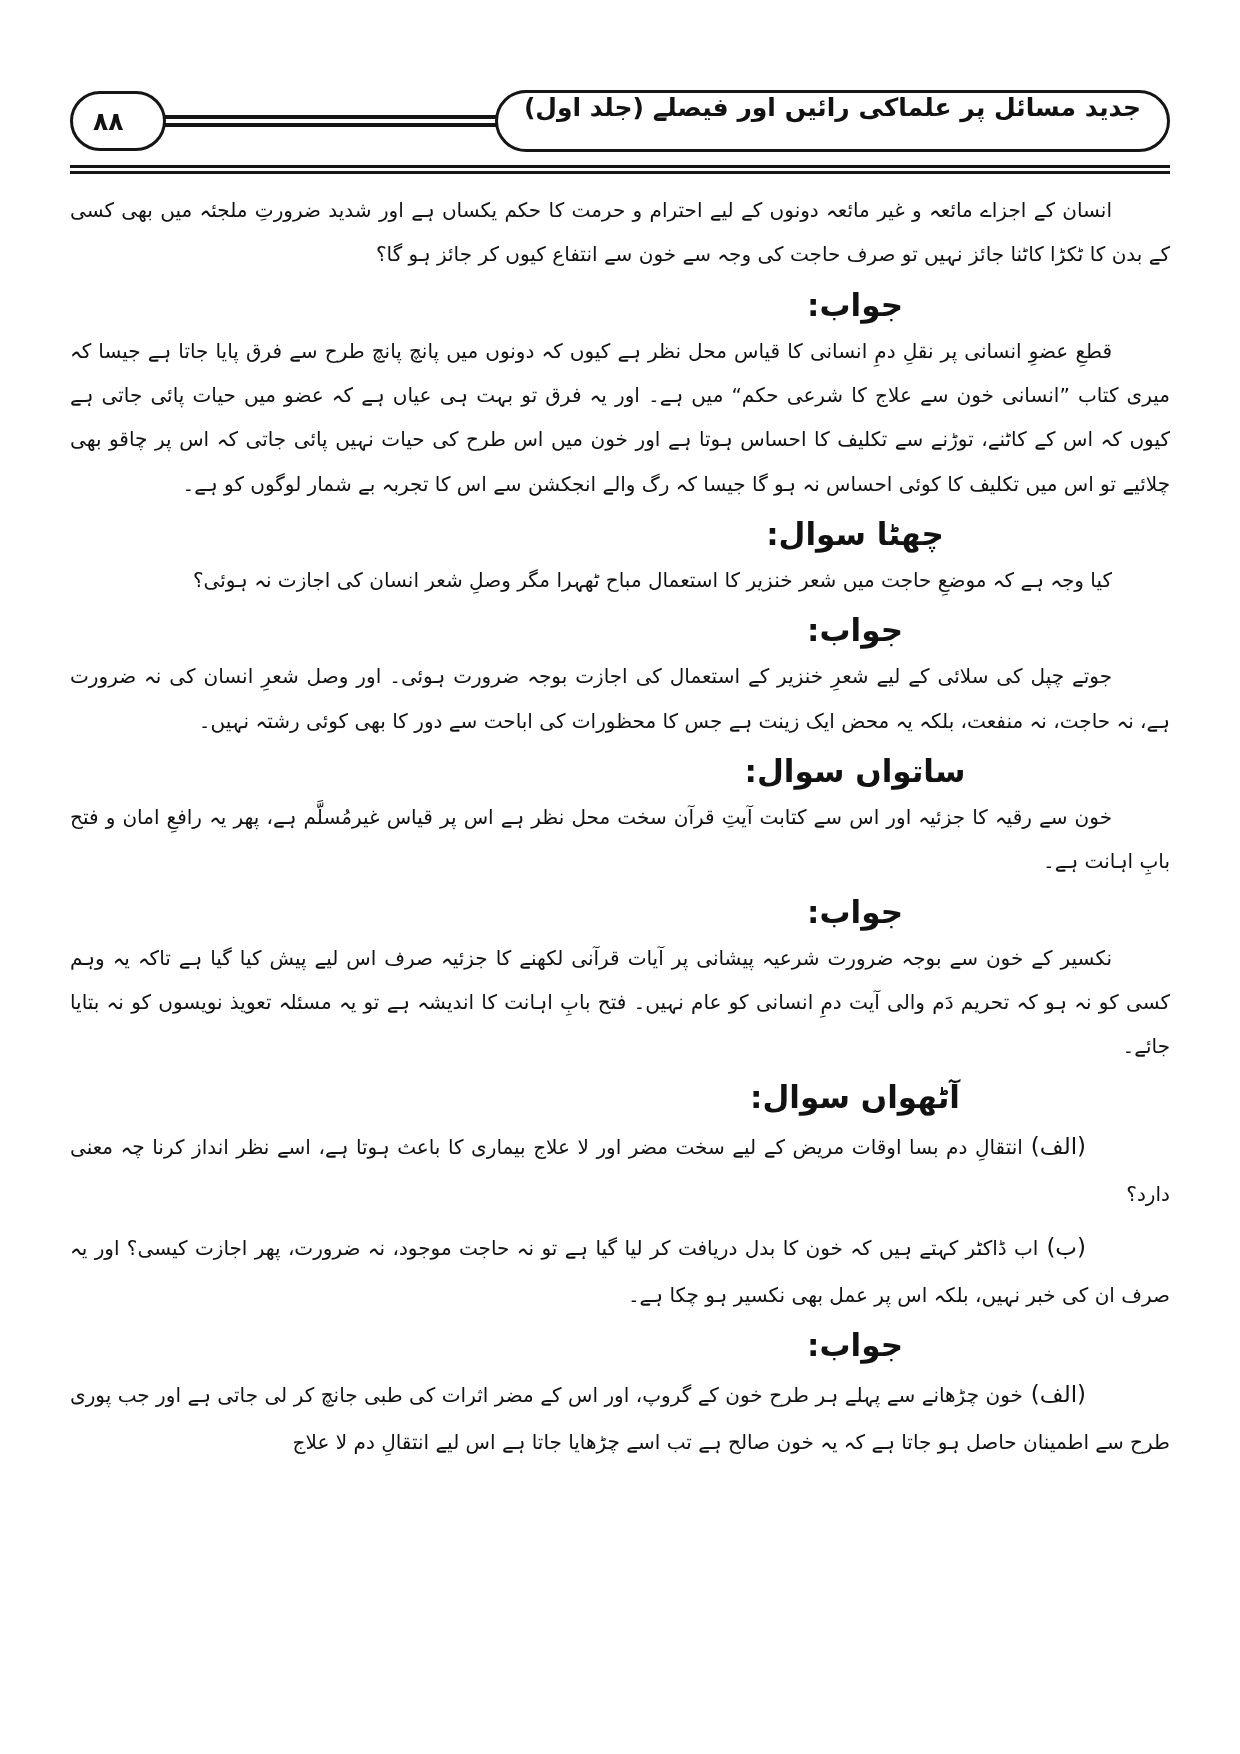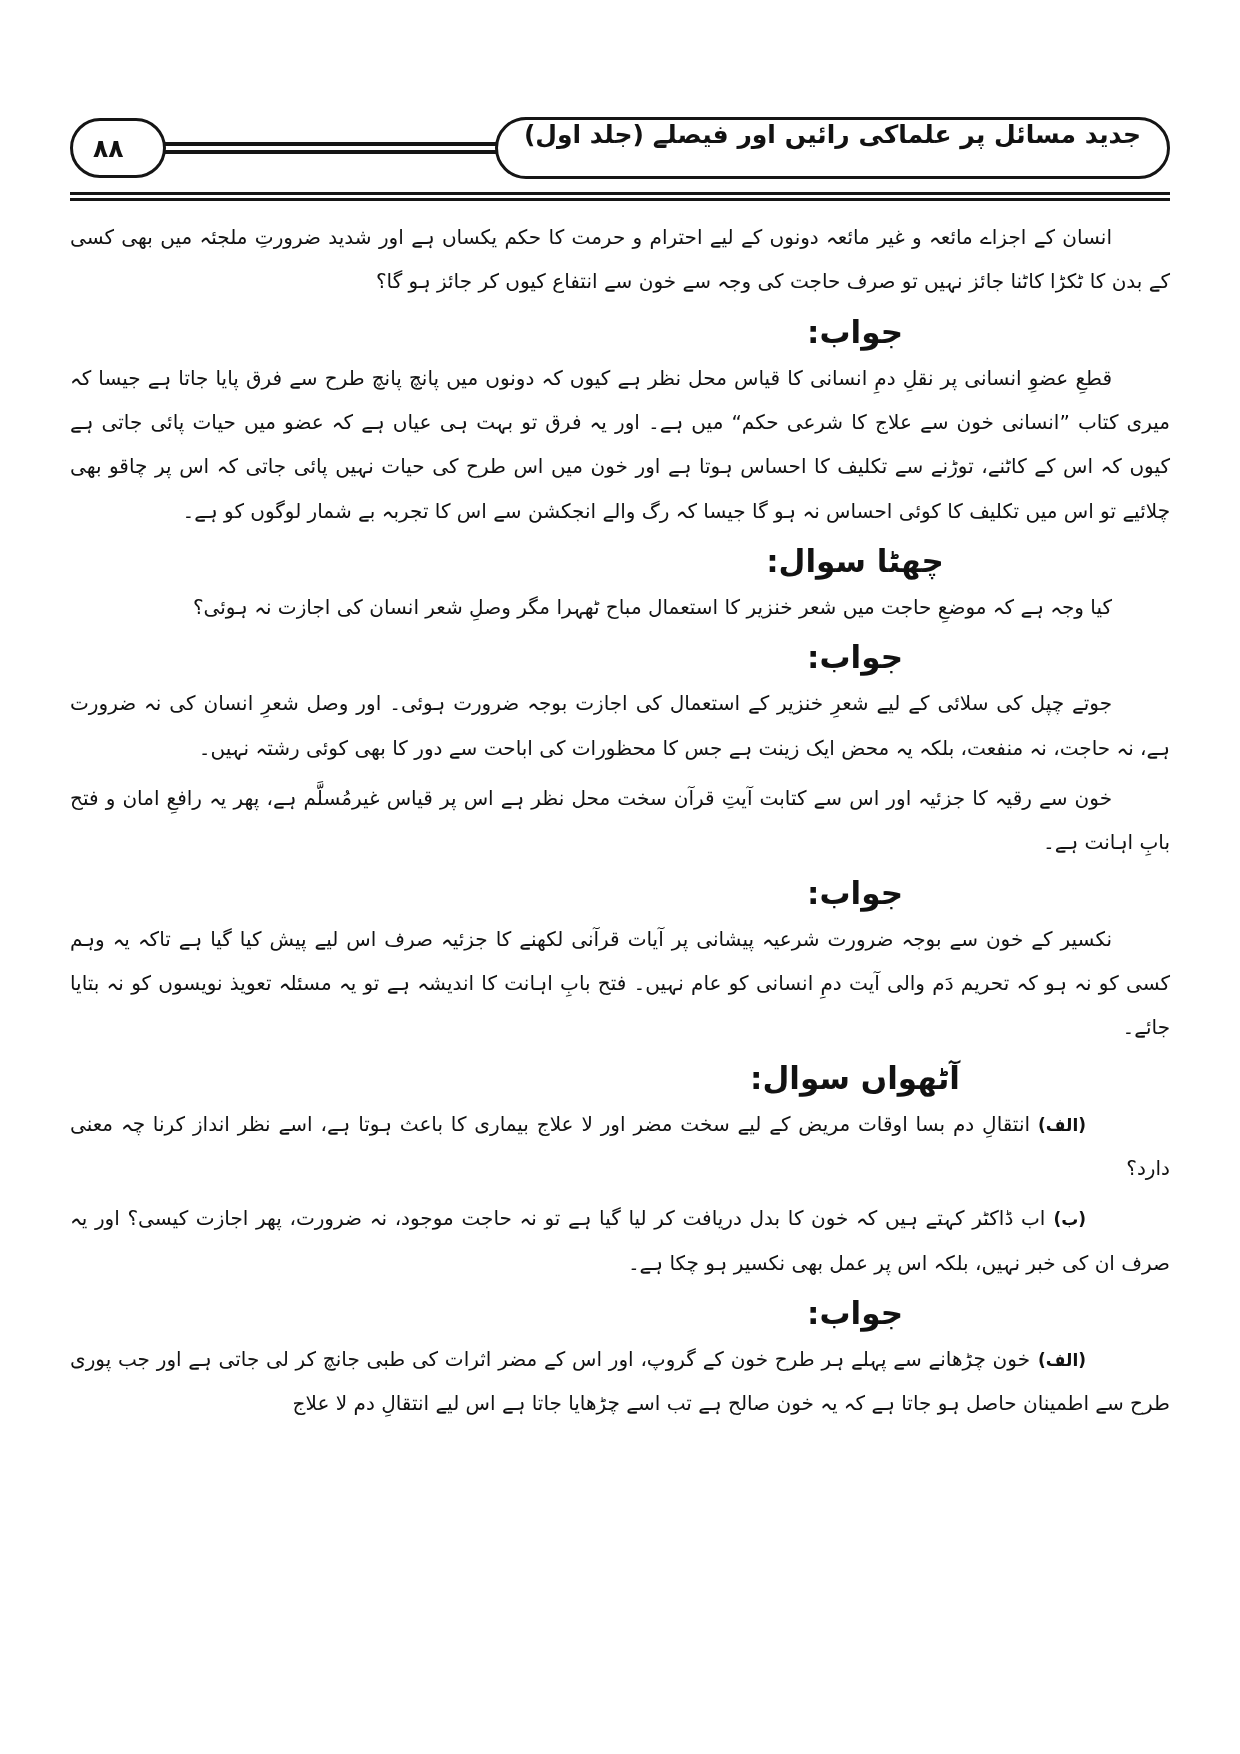--- a/index.html
+++ b/index.html
@@ -12,21 +12,21 @@
     height: 1754px;
     overflow: hidden;
     font-family: "DejaVu Sans", sans-serif;
     color: #121212;
     position: relative;
   }
   .page {
     box-sizing: border-box;
     width: 1240px;
     height: 1754px;
-    padding: 116px 70px 40px 70px;
+    padding: 89px 70px 40px 70px;
     direction: rtl;
   }
 
   
   .header-band {
     direction: ltr;
     display: flex;
     align-items: center;
     height: 64px;
   }
@@ -98,22 +98,22 @@
     font-size: 20px;
     line-height: 2.22;
     text-align: justify;
     margin: 0 0 6px 0;
     text-indent: 58px;
   }
   .para.labeled {
     text-indent: 84px;
   }
   .plabel {
-    font-weight: bold;
-    font-size: 17px;
+    font-weight: normal;
+    font-size: 23px;
   }
   .plabel:not(:empty) {
     margin-left: 8px; 
   }
 </style>
 </head>
 <body>
 
 <div class="page">
 
@@ -143,20 +143,21 @@
       <div class="sec-heading">چھٹا سوال:</div>
       <p class="para"><span>کیا وجہ ہے کہ موضعِ حاجت میں شعر خنزیر کا استعمال مباح ٹھہرا مگر وصلِ شعر انسان کی اجازت نہ ہوئی؟</span></p>
     </div>
 
     <div class="section">
       <div class="sec-heading">جواب:</div>
       <p class="para"><span>جوتے چپل کی سلائی کے لیے شعرِ خنزیر کے استعمال کی اجازت بوجہ ضرورت ہوئی۔ اور وصل شعرِ انسان کی نہ ضرورت ہے، نہ حاجت، نہ منفعت، بلکہ یہ محض ایک زینت ہے جس کا محظورات کی اباحت سے دور کا بھی کوئی رشتہ نہیں۔</span></p>
     </div>
 
     <div class="section">
+      <div class="sec-heading">ساتواں سوال:</div>
       <p class="para"><span>خون سے رقیہ کا جزئیہ اور اس سے کتابت آیتِ قرآن سخت محل نظر ہے اس پر قیاس غیرمُسلَّم ہے، پھر یہ رافعِ امان و فتح بابِ اہانت ہے۔</span></p>
     </div>
 
     <div class="section">
       <div class="sec-heading">جواب:</div>
       <p class="para"><span>نکسیر کے خون سے بوجہ ضرورت شرعیہ پیشانی پر آیات قرآنی لکھنے کا جزئیہ صرف اس لیے پیش کیا گیا ہے تاکہ یہ وہم کسی کو نہ ہو کہ تحریم دَم والی آیت دمِ انسانی کو عام نہیں۔ فتح بابِ اہانت کا اندیشہ ہے تو یہ مسئلہ تعویذ نویسوں کو نہ بتایا جائے۔</span></p>
     </div>
 
     <div class="section">
       <div class="sec-heading">آٹھواں سوال:</div>

